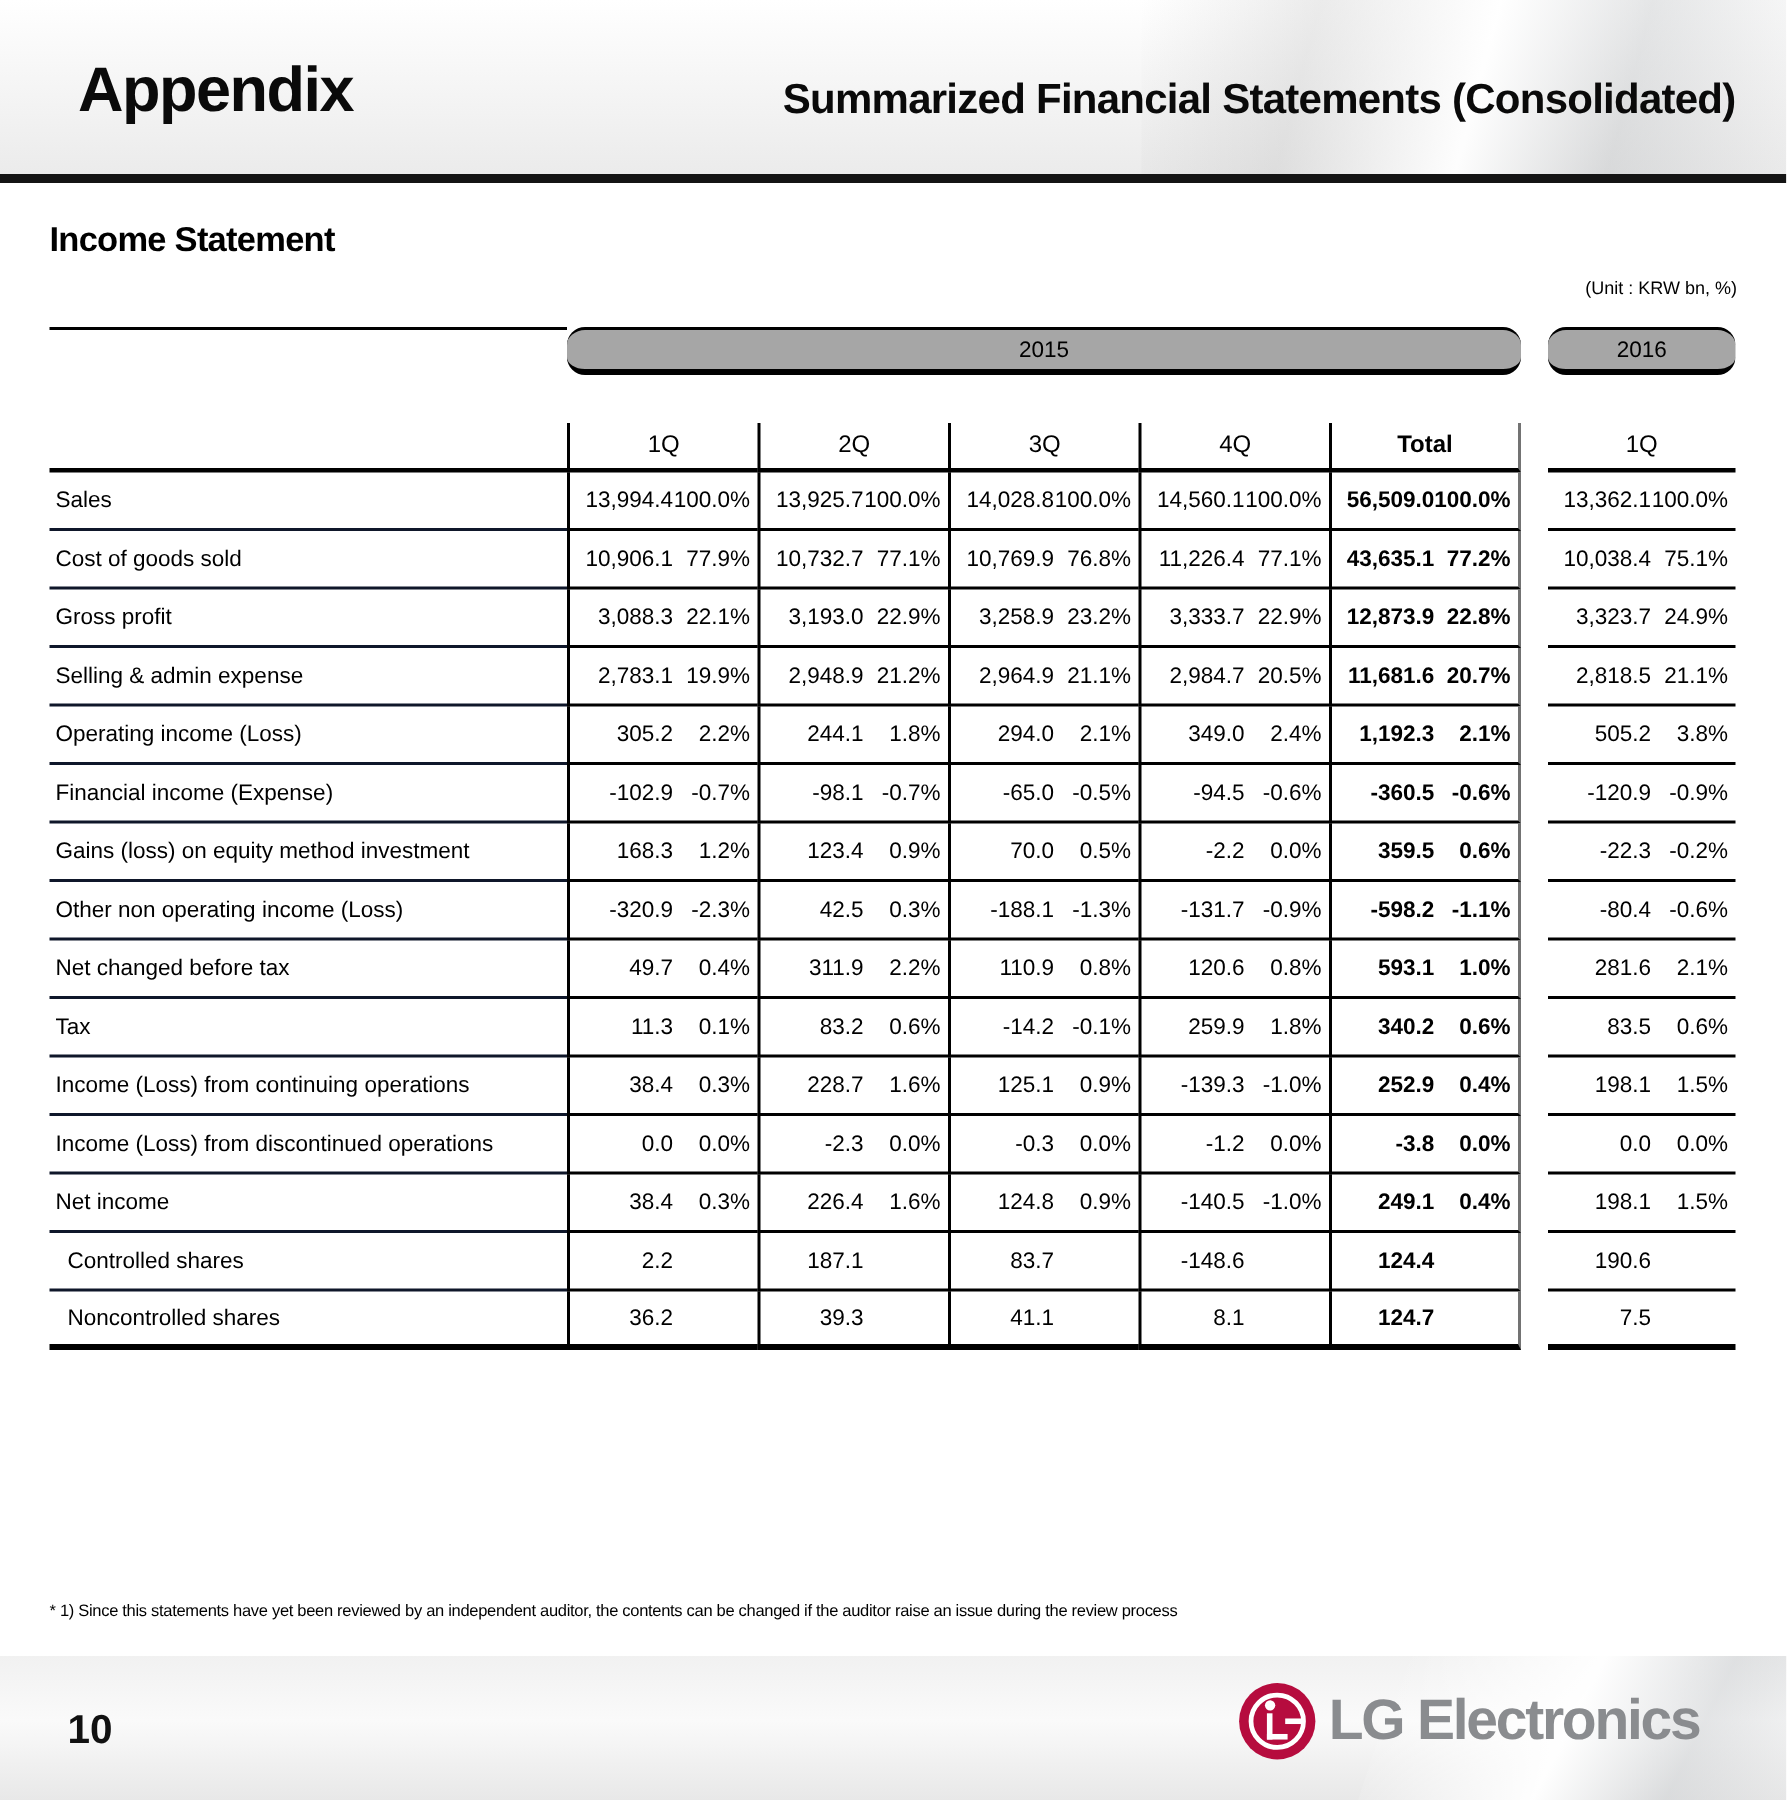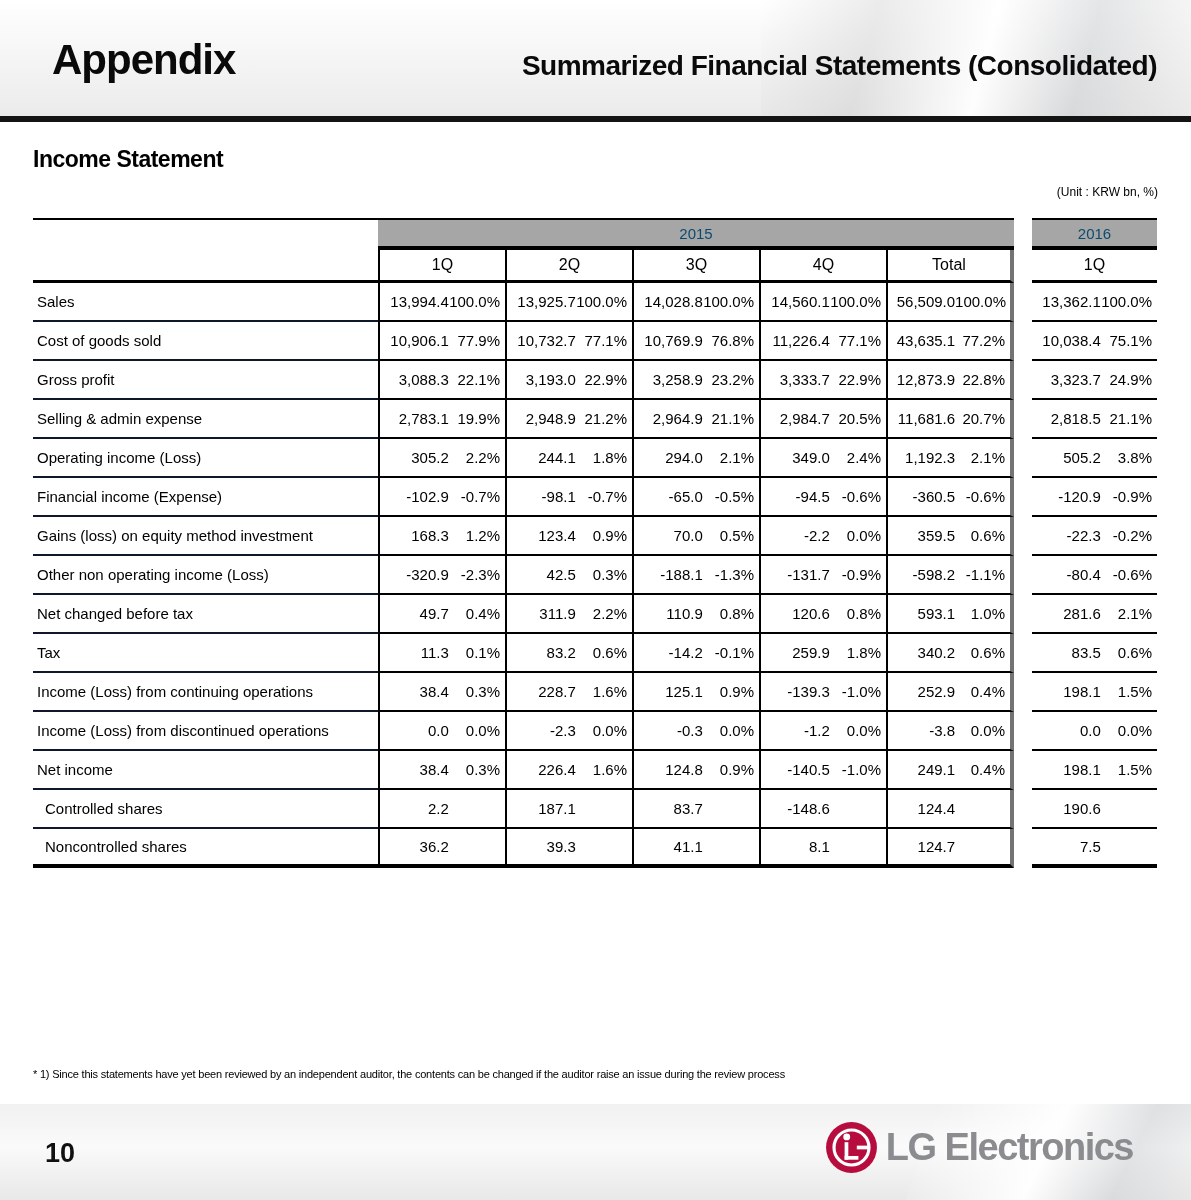--- a/index.html
+++ b/index.html
@@ -41,34 +41,34 @@
   
   .fin-table { position:absolute; left:33px; top:218px; width:1124px; }
   .row { display:flex; }
   .label-cell {
     width:345px; padding-left:4px; display:flex; align-items:center; font-size:15px;
   }
   .label-cell.indent { padding-left:12px; }
   .gap { width:18px; }
   .cell { display:flex; align-items:center; font-size:15px; }
   .cq { width:127px; border-left:2px solid #000; }
-  .ctotal { width:128px; border-left:2px solid #000; border-right:4px solid #737373; }
+  .ctotal { width:128px; border-left:2px solid #000; border-right:2px solid #737373;font-weight:bold; }
   .c2016 { width:125px; }
 
   .band-row { height:32px; }
   .band-row .label-cell { border-top:2px solid #000; }
   .band {
-    background:#a6a6a6; color:#0c4a6e; display:flex; align-items:center;
+    background:#a6a6a6; color:#000000; display:flex; align-items:center;
     justify-content:center; font-size:15px;
-    border-top:2px solid #000; border-bottom:4px solid #000;
+    border-top:2px solid #000; border-bottom:4px solid #000;border-radius:12px;
   }
   .band-2015 { width:636px; }
   .band-2016 { width:125px; }
 
-  .header-row { height:33px; }
+  .header-row { height:33px;margin-top:32px; }
   .header-row .label-cell { border-bottom:3px solid #000; }
   .header-row .cell { justify-content:center; font-size:16px; border-bottom:3px solid #000; }
 
   .data-row { height:39px; }
   .data-row .label-cell { border-bottom:2px solid #0f172a; }
   .data-row .cell { border-bottom:2px solid #000; }
   .data-row.last .label-cell, .data-row.last .cell { border-bottom:4px solid #000; }
 
   .val { width:55%; text-align:right; }
   .pct { width:45%; text-align:right; padding-right:5px; }

